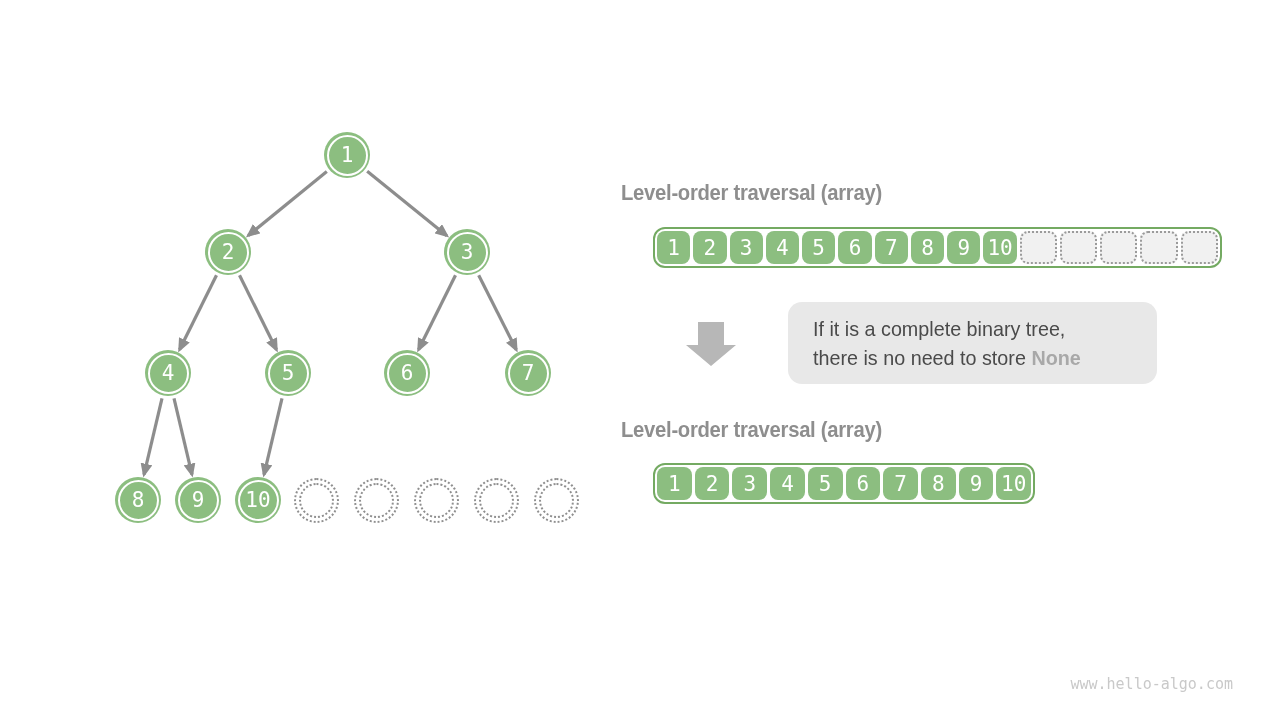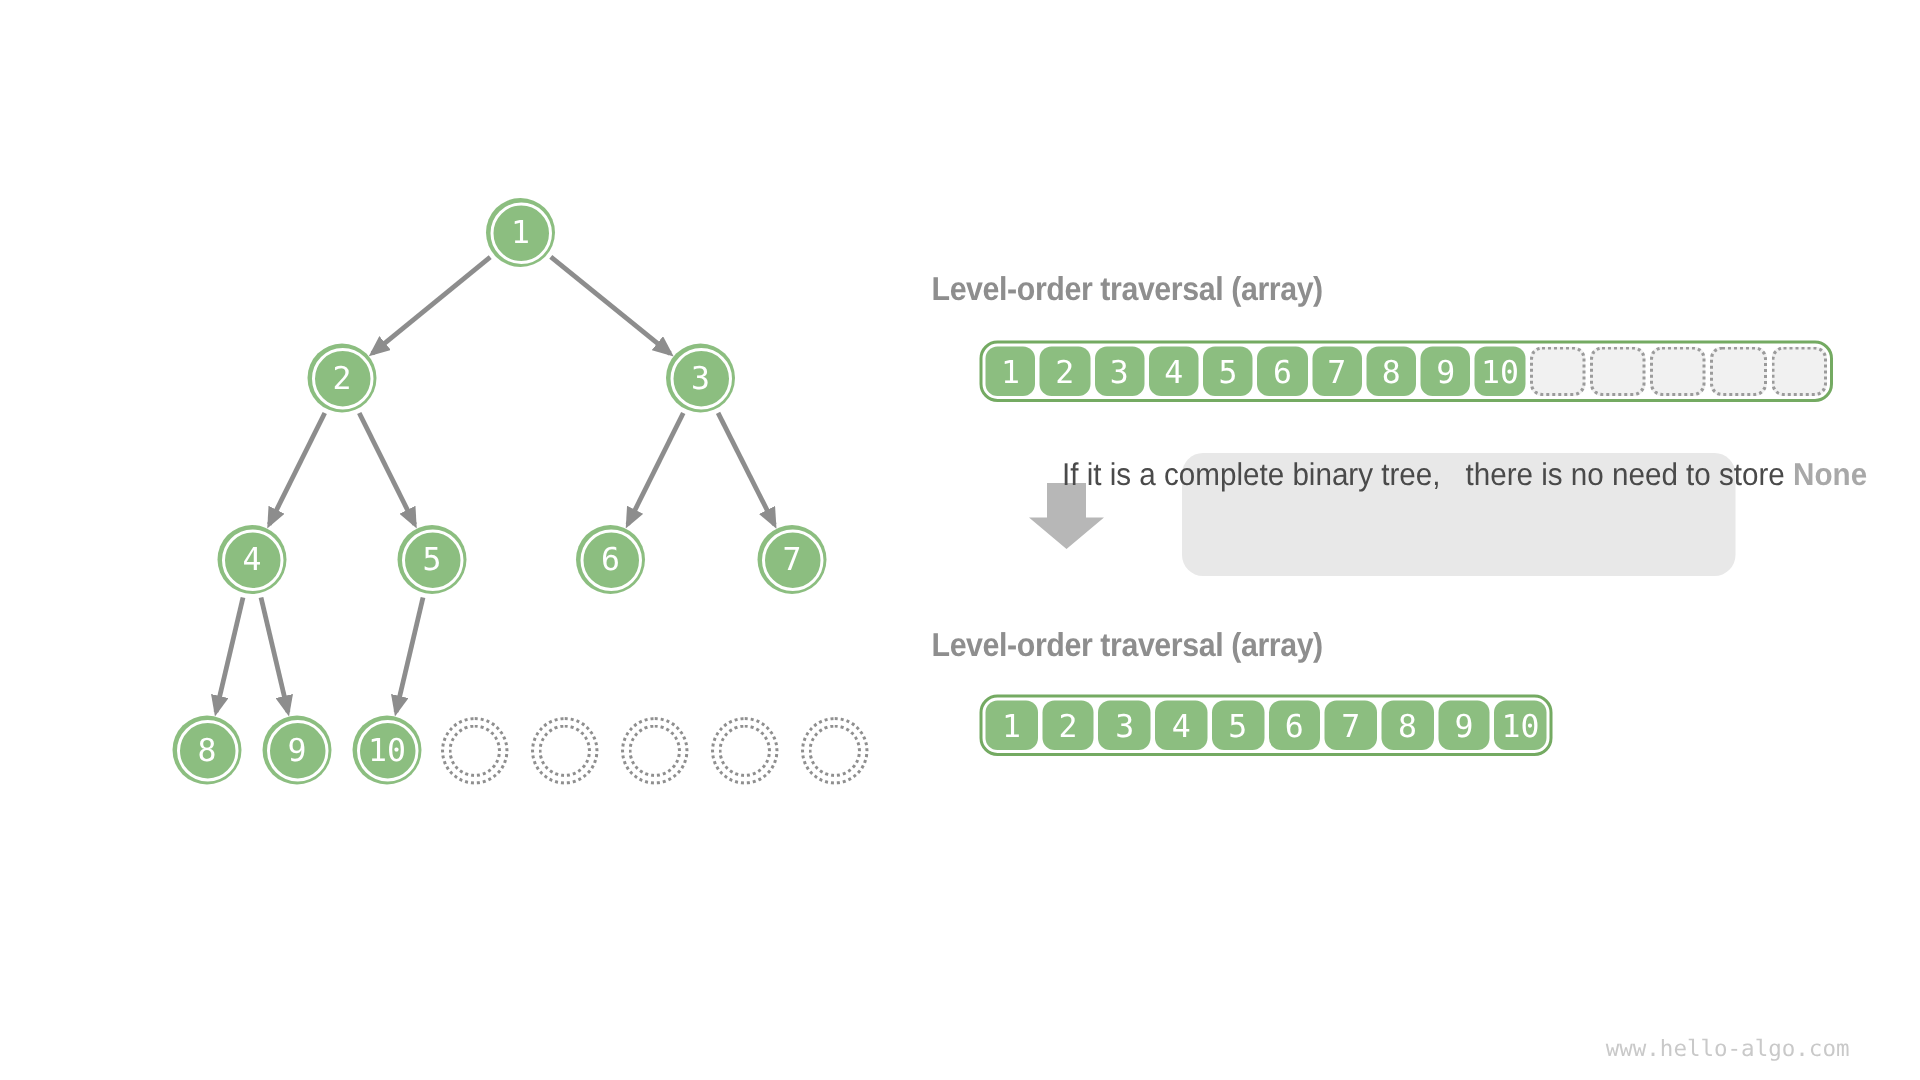--- a/index.html
+++ b/index.html
@@ -53,31 +53,31 @@
   }
   .cell.empty {
     background:#F1F1F1; border:2px dotted #9B9B9B;
   }
 
   .down-arrow { position:absolute; left:686px; top:322px; }
 
   .note-box {
     position:absolute; left:788px; top:302px; width:369px; height:82px;
     background:#E8E8E8; border-radius:14px;
-    display:flex; flex-direction:row; justify-content:center;
+    display:flex; flex-direction:column; justify-content:center;
     padding:0 0 0 25px; box-sizing:border-box;
   }
   .note-line {
     color:#4A4A4A; font-size:21px; line-height:29px; white-space:nowrap;
     transform:scaleX(0.94); transform-origin:left top;
   }
   .note-none { color:#A8A8A8; font-weight:bold; }
 
   .watermark {
-    position:absolute; right:47px; top:690px;
+    position:absolute; right:47px; top:675px;
     color:#C9C9C9; font-family:"DejaVu Sans Mono", monospace; font-size:15px;
   }
 </style>
 </head>
 <body>
 
 <div class="canvas">
 
   <div class="tree-layer">
     <svg class="tree-edges" width="640" height="580" viewBox="0 0 640 580">

